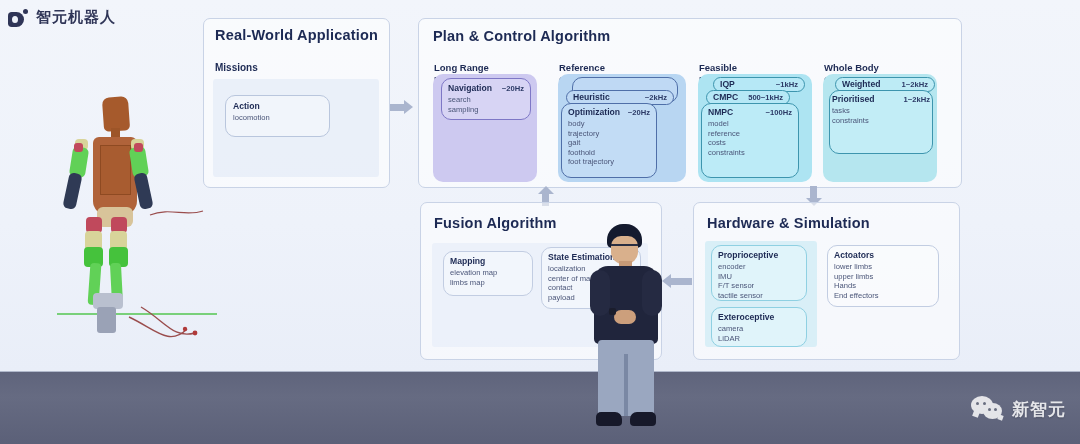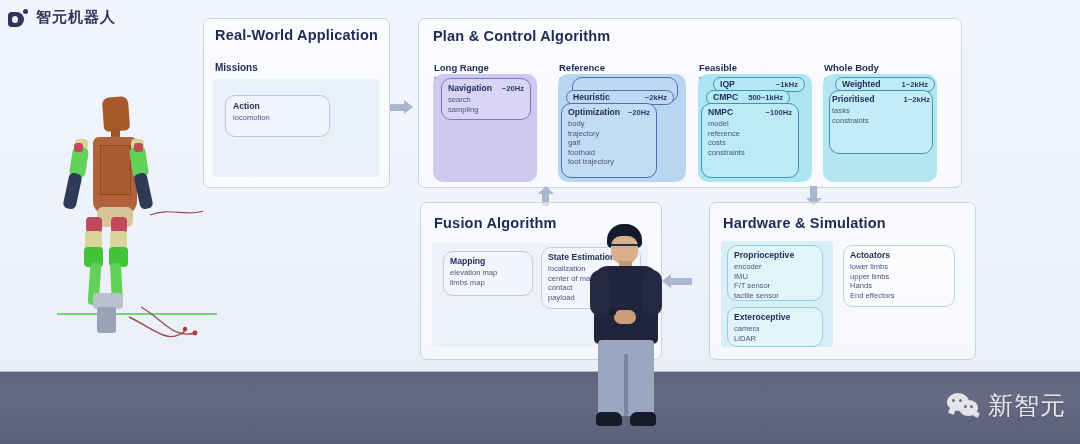--- a/index.html
+++ b/index.html
@@ -75,21 +75,21 @@
   #pri{left:829px;top:90px;width:104px;height:64px;border:1px solid #3d95ae;background:#c2edf6;padding:3px 2px;box-sizing:border-box;}
 
   
   #fus{left:420px;top:202px;width:240px;height:156px;}
   #fus .panel-title{position:absolute;left:13px;top:12px;}
   #fus .tint{position:absolute;left:11px;top:40px;width:216px;height:104px;background:rgba(226,234,248,.5);border-radius:3px;}
   #map{left:22px;top:48px;width:90px;height:45px;border:1px solid #c2cde2;background:rgba(255,255,255,.35);padding:4px 6px;box-sizing:border-box;}
   #se{left:120px;top:44px;width:100px;height:62px;border:1px solid #c2cde2;background:rgba(255,255,255,.35);padding:4px 6px;box-sizing:border-box;}
 
   
-  #hw{left:693px;top:202px;width:265px;height:156px;margin-left:16px;}
+  #hw{left:693px;top:202px;width:265px;height:156px;}
   #hw .panel-title{position:absolute;left:13px;top:12px;}
   #hw .tint{position:absolute;left:11px;top:38px;width:112px;height:106px;background:rgba(193,232,243,.55);border-radius:3px;}
   #prop{left:17px;top:42px;width:96px;height:56px;border:1px solid #8fd0e2;background:rgba(228,247,252,.6);padding:4px 6px;box-sizing:border-box;}
   #exte{left:17px;top:104px;width:96px;height:40px;border:1px solid #8fd0e2;background:rgba(228,247,252,.6);padding:4px 6px;box-sizing:border-box;}
   #act{left:133px;top:42px;width:112px;height:62px;border:1px solid #c2cde2;background:rgba(255,255,255,.3);padding:4px 6px;box-sizing:border-box;}
 
   
   .arrow{position:absolute;}
   .ar-h{height:7px;background:#aab5ce;}
   .ar-v{width:7px;background:#aab5ce;}
@@ -107,21 +107,21 @@
   #wm{position:absolute;right:14px;bottom:22px;display:flex;align-items:center;gap:7px;opacity:.92;}
   #wm .wx{position:relative;width:34px;height:26px;}
   #wm .bub1{position:absolute;left:0;top:0;width:22px;height:18px;border-radius:50%;background:#f0f0f2;}
   #wm .bub2{position:absolute;left:12px;top:7px;width:19px;height:16px;border-radius:50%;background:#f0f0f2;}
   #wm .t1{position:absolute;left:5px;top:6px;width:3px;height:3px;border-radius:50%;background:#6a6f80;}
   #wm .t2{position:absolute;left:12px;top:6px;width:3px;height:3px;border-radius:50%;background:#6a6f80;}
   #wm .t3{position:absolute;left:17px;top:12px;width:3px;height:3px;border-radius:50%;background:#6a6f80;}
   #wm .t4{position:absolute;left:23px;top:12px;width:3px;height:3px;border-radius:50%;background:#6a6f80;}
   #wm .tail1{position:absolute;left:2px;top:15px;width:6px;height:6px;background:#f0f0f2;transform:rotate(20deg);}
   #wm .tail2{position:absolute;left:27px;top:19px;width:5px;height:5px;background:#f0f0f2;transform:rotate(20deg);}
-  #wm .wtxt{font-size:25px;color:#f2f2f4;font-weight:400;letter-spacing:1px;text-shadow:0 1px 2px rgba(0,0,0,.25);}
+  #wm .wtxt{font-size:17px;color:#f2f2f4;font-weight:700;letter-spacing:1px;text-shadow:0 1px 2px rgba(0,0,0,.25);}
 </style>
 </head>
 <body>
 
 <div id="stage">
   <div id="screen"></div>
   <div id="floorline"></div>
   <div id="floor"></div>
 </div>
 

